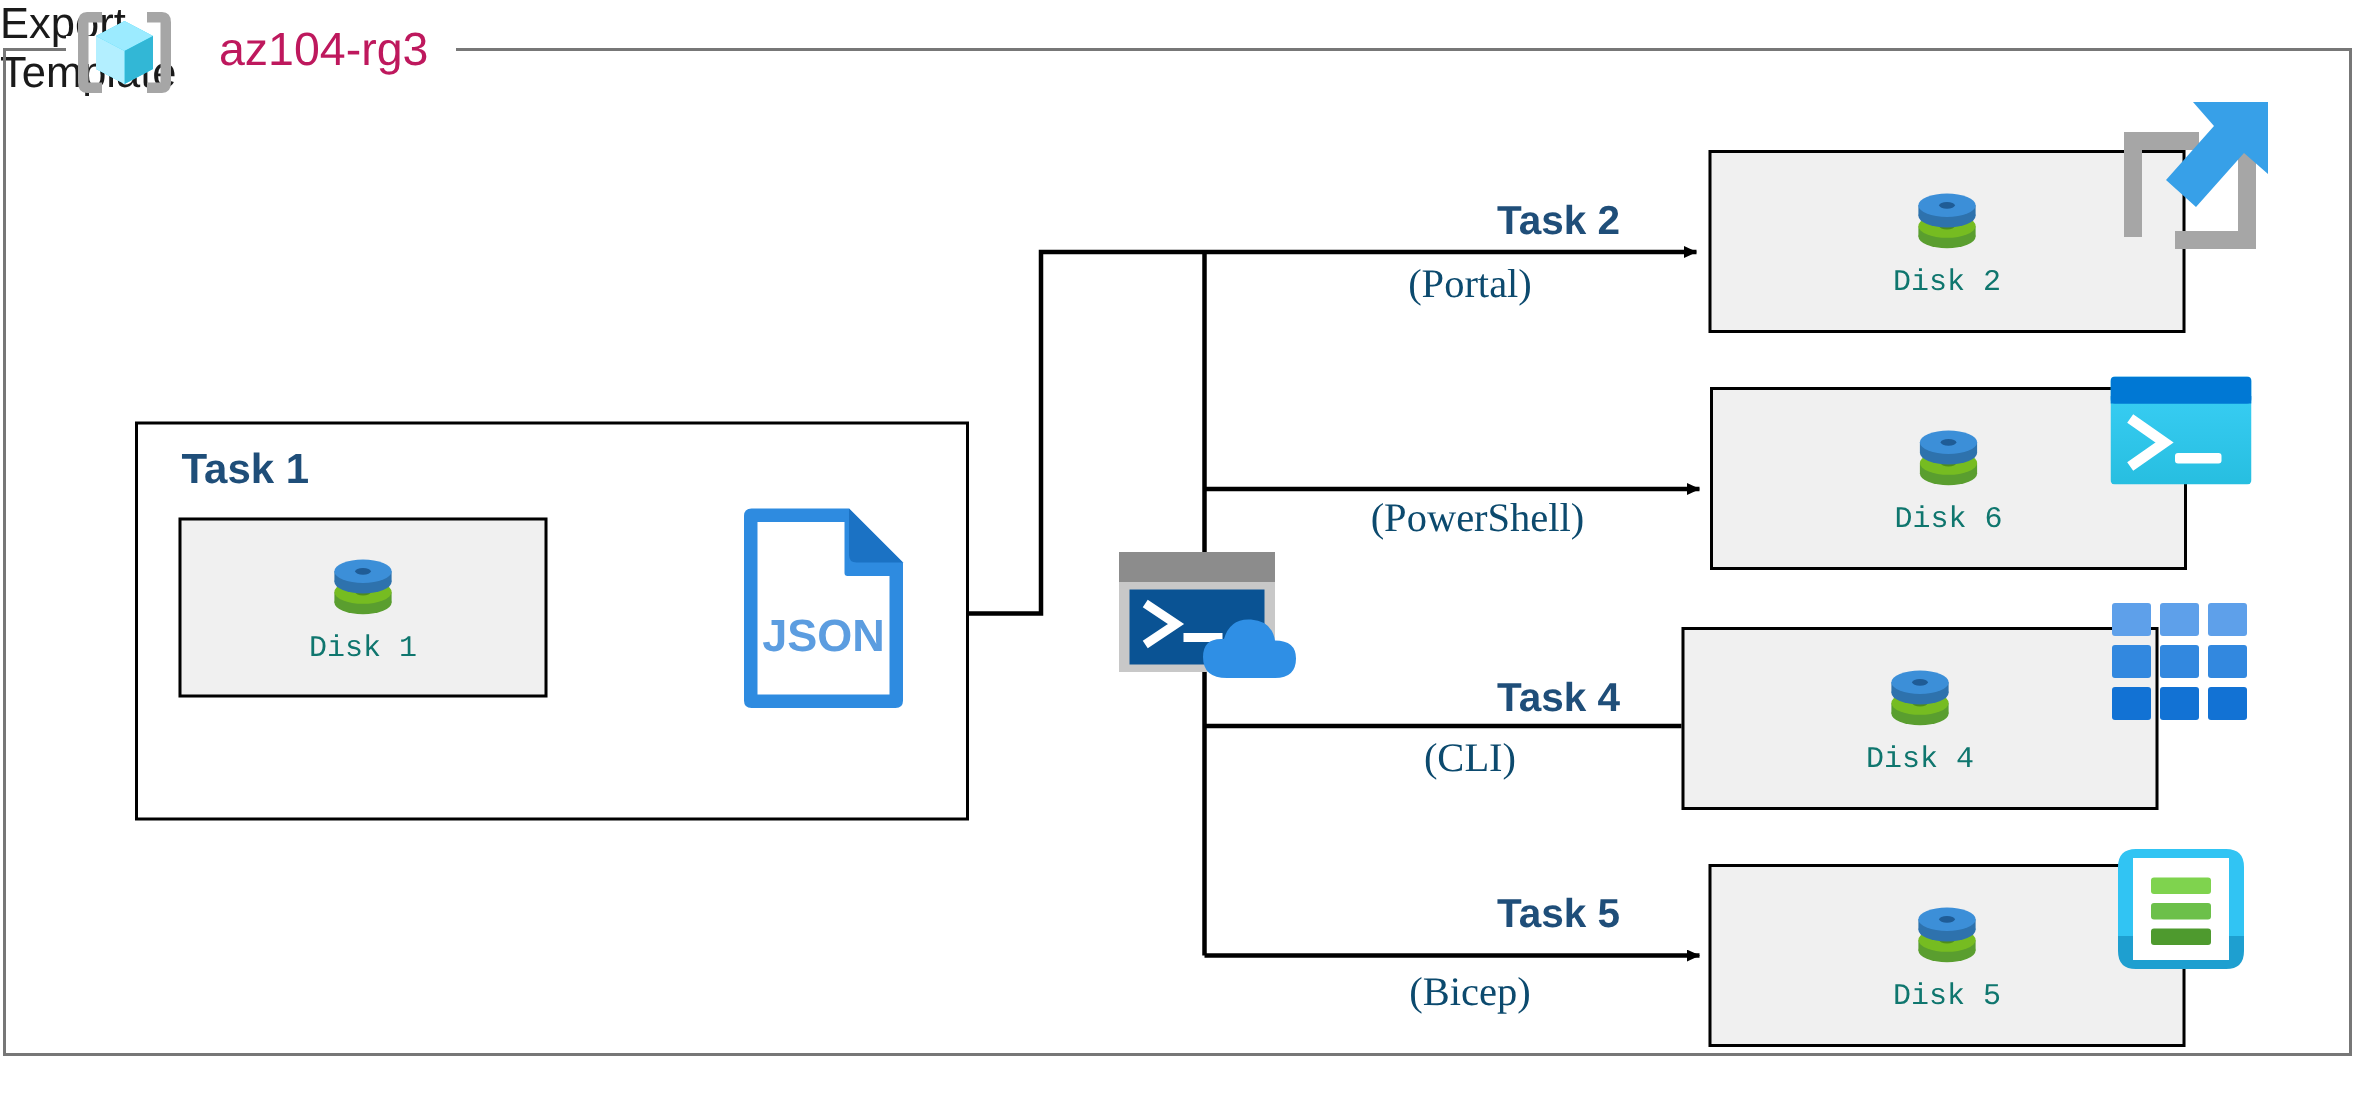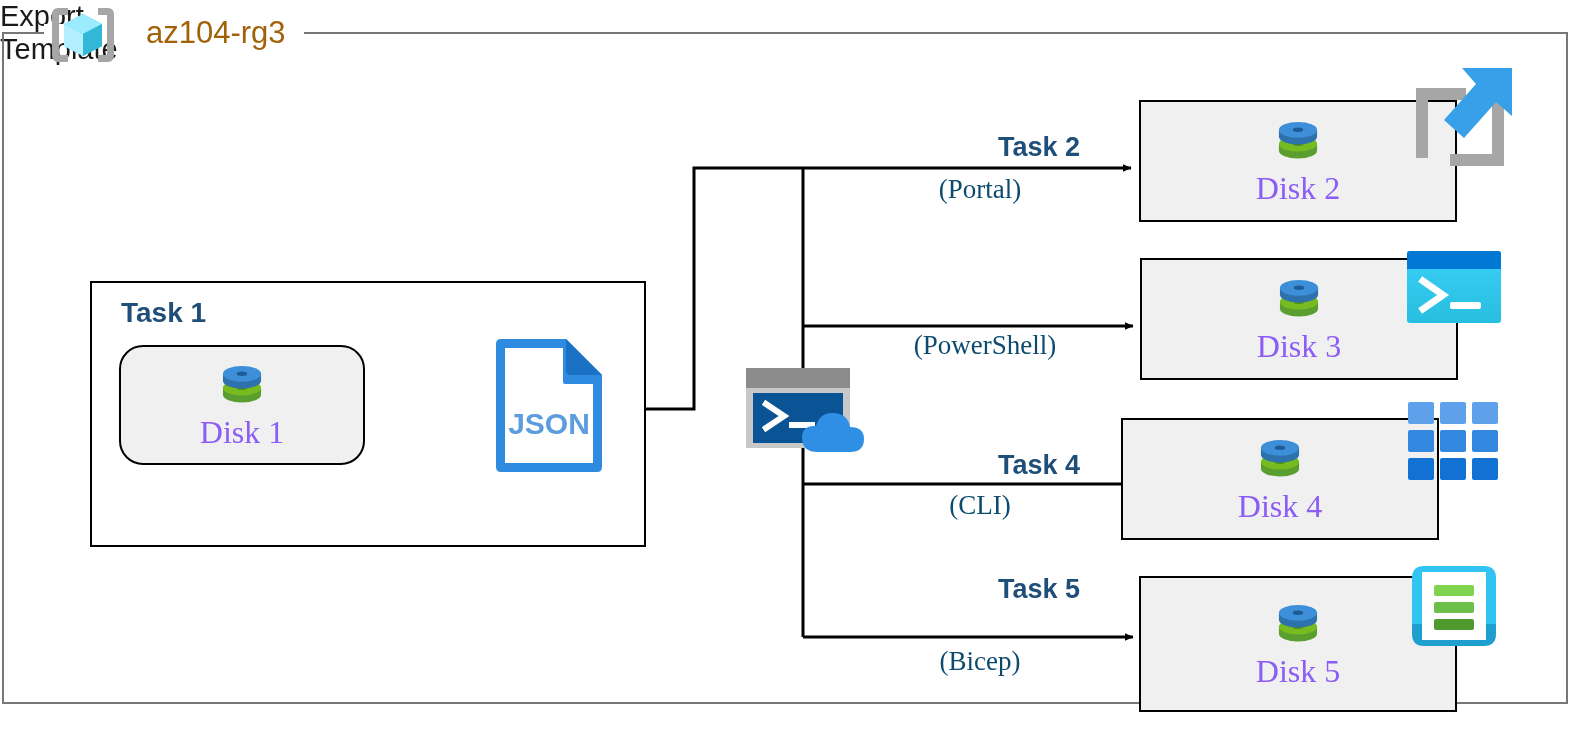--- a/index.html
+++ b/index.html
@@ -25,21 +25,21 @@
     height: 737px;
   }
   .abs { position: absolute; }
 
   
   .rg-title {
     position: absolute;
     left: 146px;
     top: 15px;
     font-size: 31px;
-    color: #a16207;
+    color: #be185d;
     font-family: "Liberation Sans", sans-serif;
     white-space: nowrap;
   }
   .task-heading {
     font-size: 27px;
     font-weight: bold;
     color: #1F4E79;
     font-family: "Liberation Sans", sans-serif;
     white-space: nowrap;
     text-align: right;
@@ -51,23 +51,23 @@
     white-space: nowrap;
     text-align: center;
   }
   .plain-label {
     font-size: 29px;
     color: #1a1a1a;
     font-family: "Liberation Sans", sans-serif;
     white-space: nowrap;
   }
   .disk-caption {
-    font-size: 32px;
-    color: #8b5cf6;
-    font-family: Liberation Serif, serif;
+    font-size: 20px;
+    color: #0f766e;
+    font-family: Liberation Mono, monospace;
     white-space: nowrap;
     text-align: center;
   }
   .task1-title {
     position: absolute;
     font-size: 28px;
     font-weight: bold;
     color: #1F4E79;
     font-family: "Liberation Sans", sans-serif;
     white-space: nowrap;
@@ -144,21 +144,21 @@
     <line x1="803" y1="326" x2="1133" y2="326" stroke="#000000" stroke-width="3" marker-end="url(#arrowhead)"></line>
 
     <line x1="803" y1="484" x2="1131" y2="484" stroke="#000000" stroke-width="3" marker-end="url(#arrowhead)"></line>
 
     <line x1="803" y1="637" x2="1133" y2="637" stroke="#000000" stroke-width="3" marker-end="url(#arrowhead)"></line>
   </svg>
 
   <div class="task1-box" style="left:90px; top:281px; width:556px; height:266px;"></div>
   <div class="task1-title" style="left:121px; top:297px;">Task 1</div>
 
-  <div class="disk-box" style="left:119px; top:345px; width:246px; height:120px;border-radius:24px;">
+  <div class="disk-box" style="left:119px; top:345px; width:246px; height:120px;">
     <div class="disk-box-inner">
       <span class="disk-icon-holder">
         <svg viewBox="0 0 60 60" width="52" height="52" xmlns="http://www.w3.org/2000/svg">
           <ellipse cx="30" cy="40" rx="22" ry="9" fill="#5A9E2F"></ellipse>
           <rect x="8" y="32" width="44" height="8" fill="#5A9E2F"></rect>
           <ellipse cx="30" cy="32" rx="22" ry="9" fill="#76BC21"></ellipse>
           <ellipse cx="30" cy="32" rx="6" ry="2.6" fill="#4E8C1C"></ellipse>
           <ellipse cx="30" cy="24" rx="22" ry="9" fill="#2E72AD"></ellipse>
           <rect x="8" y="16" width="44" height="8" fill="#2E72AD"></rect>
           <ellipse cx="30" cy="16" rx="22" ry="9" fill="#3C8FD8"></ellipse>
@@ -232,21 +232,21 @@
           <ellipse cx="30" cy="40" rx="22" ry="9" fill="#5A9E2F"></ellipse>
           <rect x="8" y="32" width="44" height="8" fill="#5A9E2F"></rect>
           <ellipse cx="30" cy="32" rx="22" ry="9" fill="#76BC21"></ellipse>
           <ellipse cx="30" cy="32" rx="6" ry="2.6" fill="#4E8C1C"></ellipse>
           <ellipse cx="30" cy="24" rx="22" ry="9" fill="#2E72AD"></ellipse>
           <rect x="8" y="16" width="44" height="8" fill="#2E72AD"></rect>
           <ellipse cx="30" cy="16" rx="22" ry="9" fill="#3C8FD8"></ellipse>
           <ellipse cx="30" cy="16" rx="6" ry="2.6" fill="#1F5C96"></ellipse>
         </svg>
       </span>
-      <span class="disk-caption" style="margin-top:2px;">Disk 3</span>
+      <span class="disk-caption" style="margin-top:2px;">Disk 6</span>
     </div>
   </div>
 
   <div class="abs" style="left:1407px; top:251px; width:94px; height:72px;">
     <svg viewBox="0 0 94 72" width="94" height="72" xmlns="http://www.w3.org/2000/svg">
       <defs>
         <linearGradient id="psbody" x1="0" y1="0" x2="0" y2="1">
           <stop offset="0%" stop-color="#3BD0F7"></stop>
           <stop offset="100%" stop-color="#27BEE0"></stop>
         </linearGradient>
@@ -287,24 +287,24 @@
       <rect x="64" y="0" width="26" height="22" rx="2" fill="#5EA0EA"></rect>
       <rect x="0" y="28" width="26" height="22" rx="2" fill="#3288DF"></rect>
       <rect x="32" y="28" width="26" height="22" rx="2" fill="#3288DF"></rect>
       <rect x="64" y="28" width="26" height="22" rx="2" fill="#3288DF"></rect>
       <rect x="0" y="56" width="26" height="22" rx="2" fill="#1272D4"></rect>
       <rect x="32" y="56" width="26" height="22" rx="2" fill="#1272D4"></rect>
       <rect x="64" y="56" width="26" height="22" rx="2" fill="#1272D4"></rect>
     </svg>
   </div>
 
-  <div class="task-heading" style="position:absolute; left:880px; top:574px; width:200px;">Task 5</div>
+  <div class="task-heading" style="position:absolute; left:880px; top:594px; width:200px;">Task 5</div>
   <div class="task-sub" style="position:absolute; left:880px; top:646px; width:200px;">(Bicep)</div>
 
-  <div class="disk-box" style="left:1139px; top:576px; width:318px; height:136px;">
+  <div class="disk-box" style="left:1139px; top:576px; width:318px; height:122px;">
     <div class="disk-box-inner">
       <span class="disk-icon-holder">
         <svg viewBox="0 0 60 60" width="52" height="52" xmlns="http://www.w3.org/2000/svg">
           <ellipse cx="30" cy="40" rx="22" ry="9" fill="#5A9E2F"></ellipse>
           <rect x="8" y="32" width="44" height="8" fill="#5A9E2F"></rect>
           <ellipse cx="30" cy="32" rx="22" ry="9" fill="#76BC21"></ellipse>
           <ellipse cx="30" cy="32" rx="6" ry="2.6" fill="#4E8C1C"></ellipse>
           <ellipse cx="30" cy="24" rx="22" ry="9" fill="#2E72AD"></ellipse>
           <rect x="8" y="16" width="44" height="8" fill="#2E72AD"></rect>
           <ellipse cx="30" cy="16" rx="22" ry="9" fill="#3C8FD8"></ellipse>

